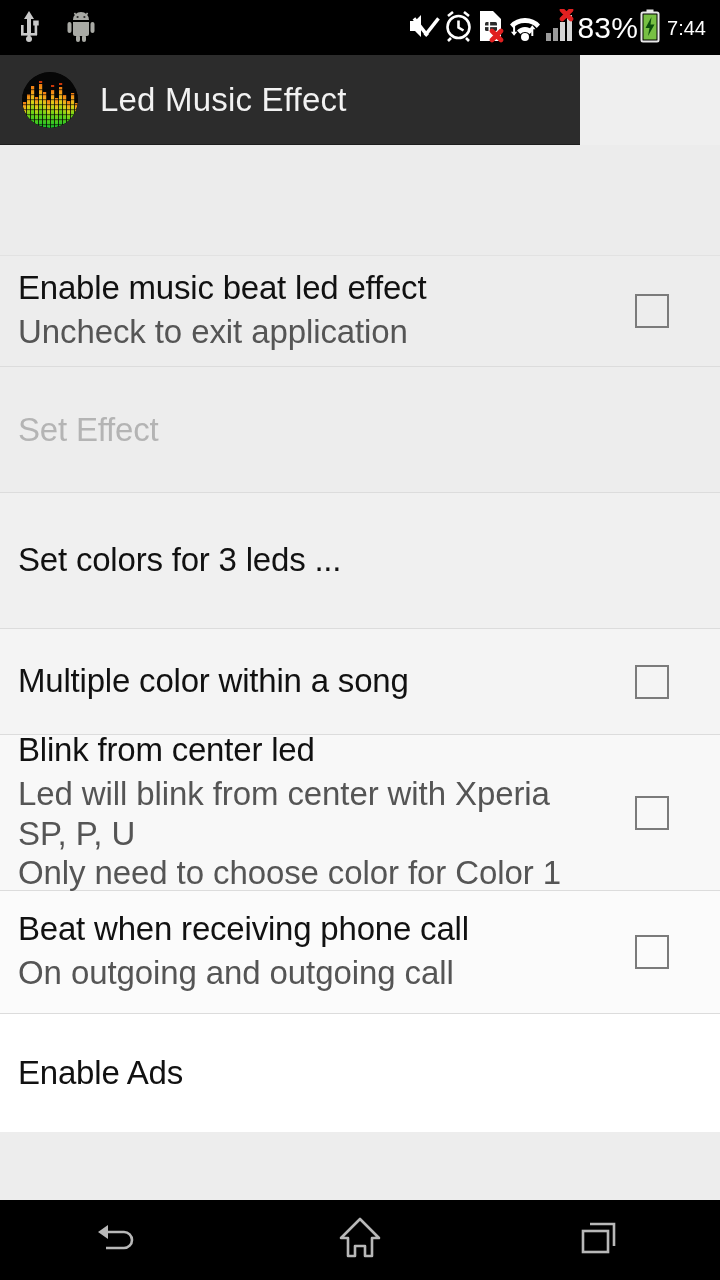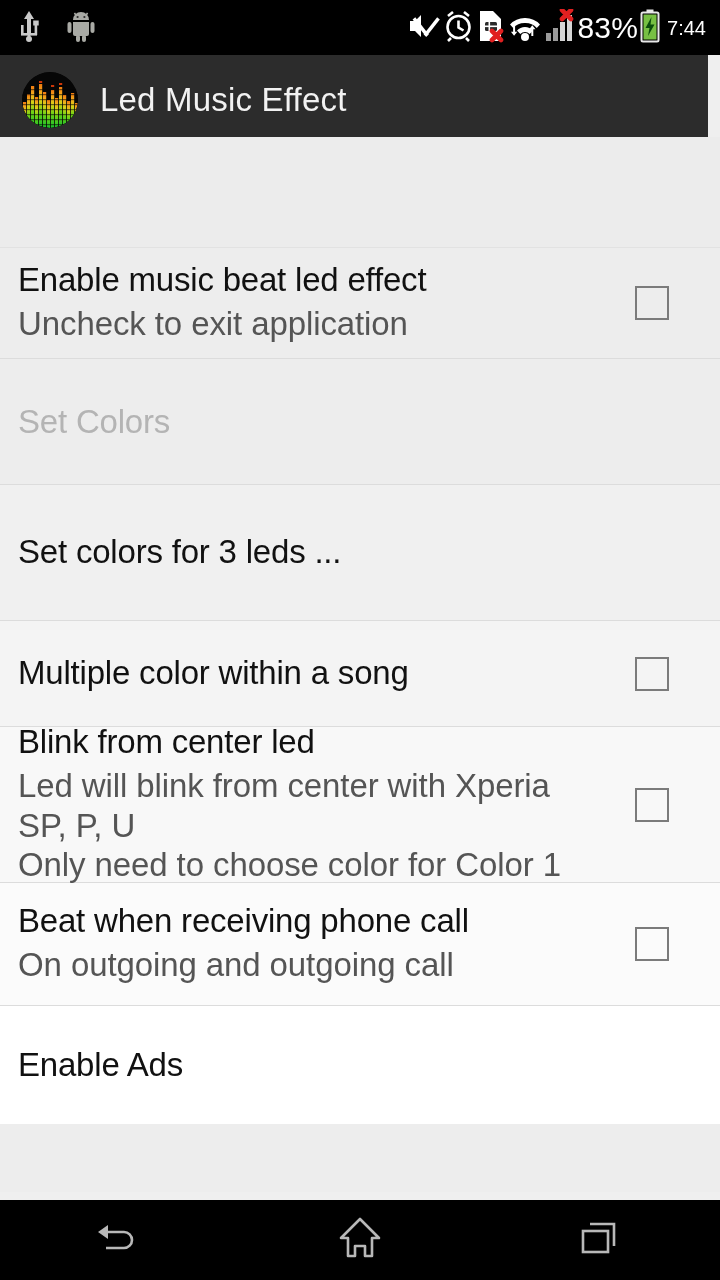--- a/index.html
+++ b/index.html
@@ -21,36 +21,36 @@
   .sb-right{ margin-left:auto; display:flex; align-items:center; gap:1px; }
   .sb-ico{ display:block; }
   .sb-text{
     color:#fff; font-size:30px; letter-spacing:.2px; line-height:1;
     font-family:"Liberation Sans", sans-serif;
   }
   .sb-time{ color:#fff; font-size:20px; line-height:1; margin-left:5px; }
 
   
   .actionbar{
-    position:absolute; top:55px; left:0; width:708px; height:90px;
+    position:absolute; top:55px; left:0; width:580px; height:90px;
     background:#2c2c2c; display:flex; align-items:center; padding-left:22px;
     border-bottom:1px solid #1d1d1d;
   }
   .app-icon{
     width:56px; height:56px; border-radius:50%;
     background:#0a0a0a; overflow:hidden; position:relative; flex:0 0 auto;
   }
   .app-title{
     color:#f2f2f2; font-size:33px; margin-left:22px; line-height:1;
     font-weight:400; letter-spacing:.2px;
   }
 
   
   .content{
-    position:absolute; top:137px; left:0; width:720px; height:1055px;
+    position:absolute; top:145px; left:0; width:720px; height:1055px;
     background:#ededed; overflow:hidden;
   }
   .pref-spacer{ height:110px; background:#ececec; }
   .divider{ height:1px; width:100%; background:#dcdcdc; }
   .divider.soft{ background:#e2e2e2; }
 
   .row{
     position:relative; display:flex; align-items:center;
     padding:0 0 0 18px; width:720px;
   }
@@ -277,21 +277,21 @@
         <div class="row-title">Enable music beat led effect</div>
         <div class="row-sub">
           <span class="ln">Uncheck to exit application</span>
         </div>
       </div>
       <div class="checkbox"></div>
     </div>
     <div class="divider"></div>
 
     <div class="section-header bg-a">
-      <div class="section-header-text">Set Colors</div>
+      <div class="section-header-text">Set Effect</div>
     </div>
     <div class="divider"></div>
 
     <div class="row h-setcolors bg-b">
       <div class="row-texts">
         <div class="row-title">Set colors for 3 leds ...</div>
       </div>
     </div>
     <div class="divider"></div>
 

